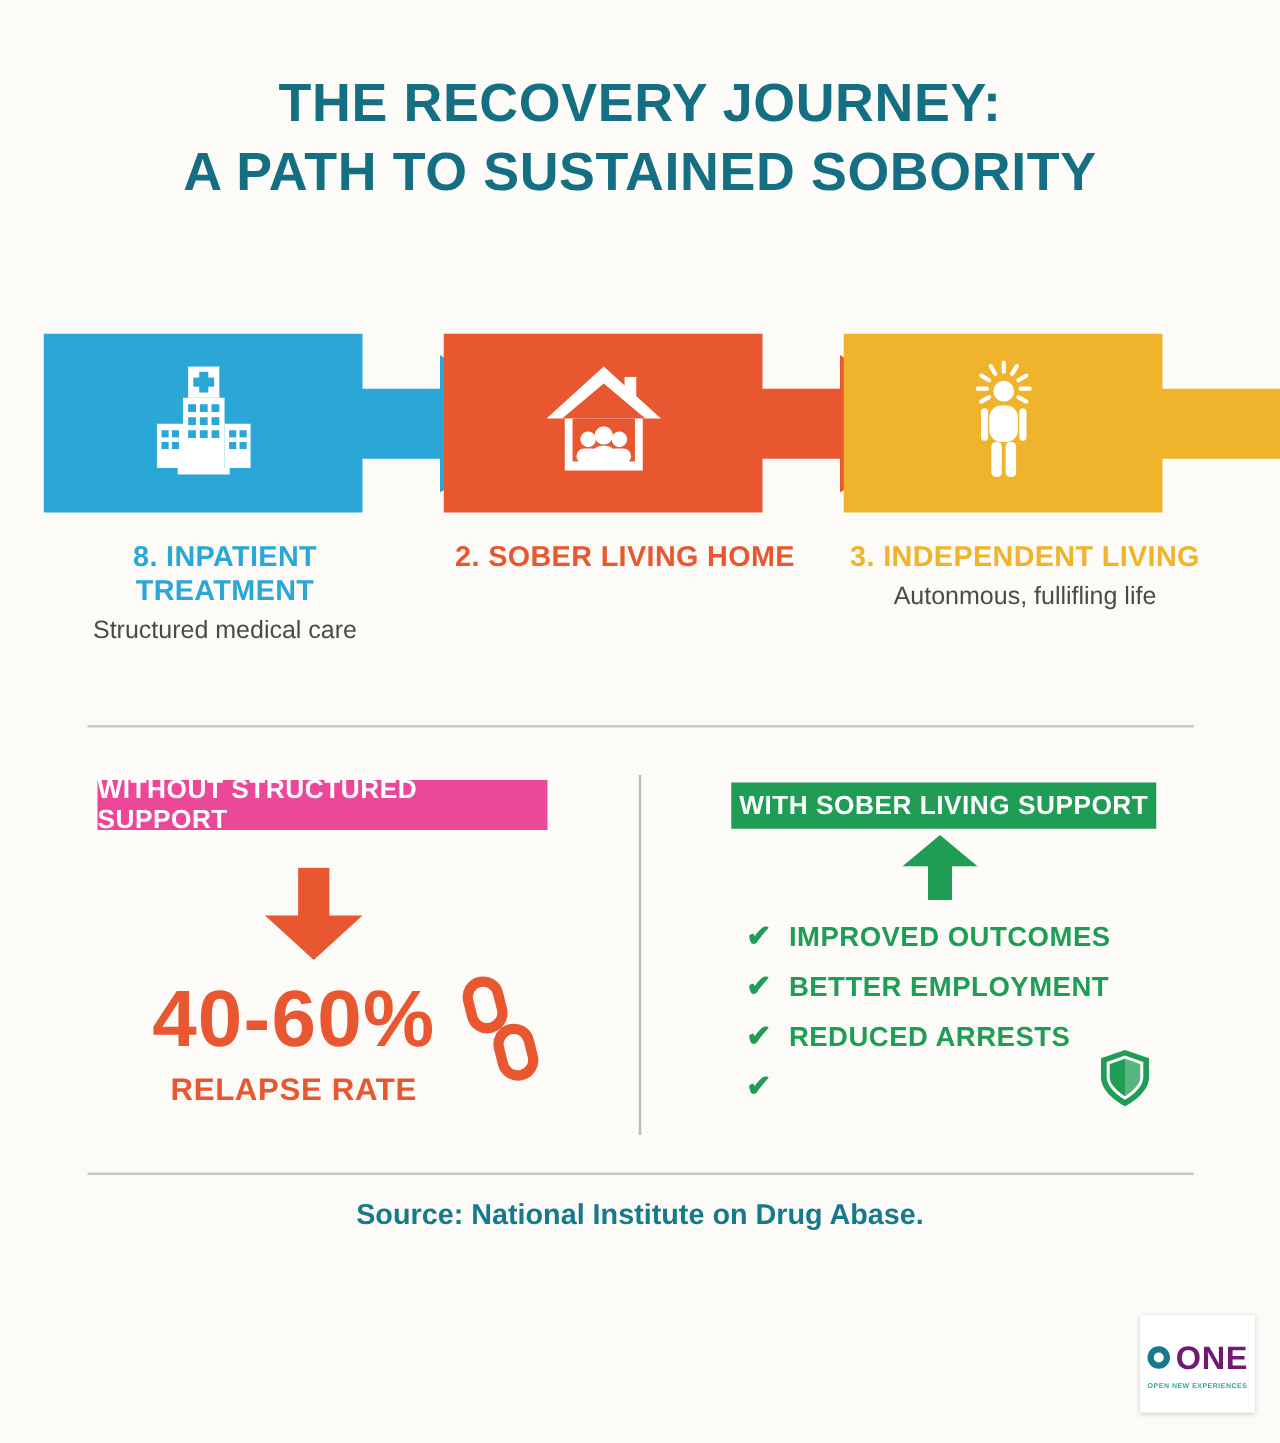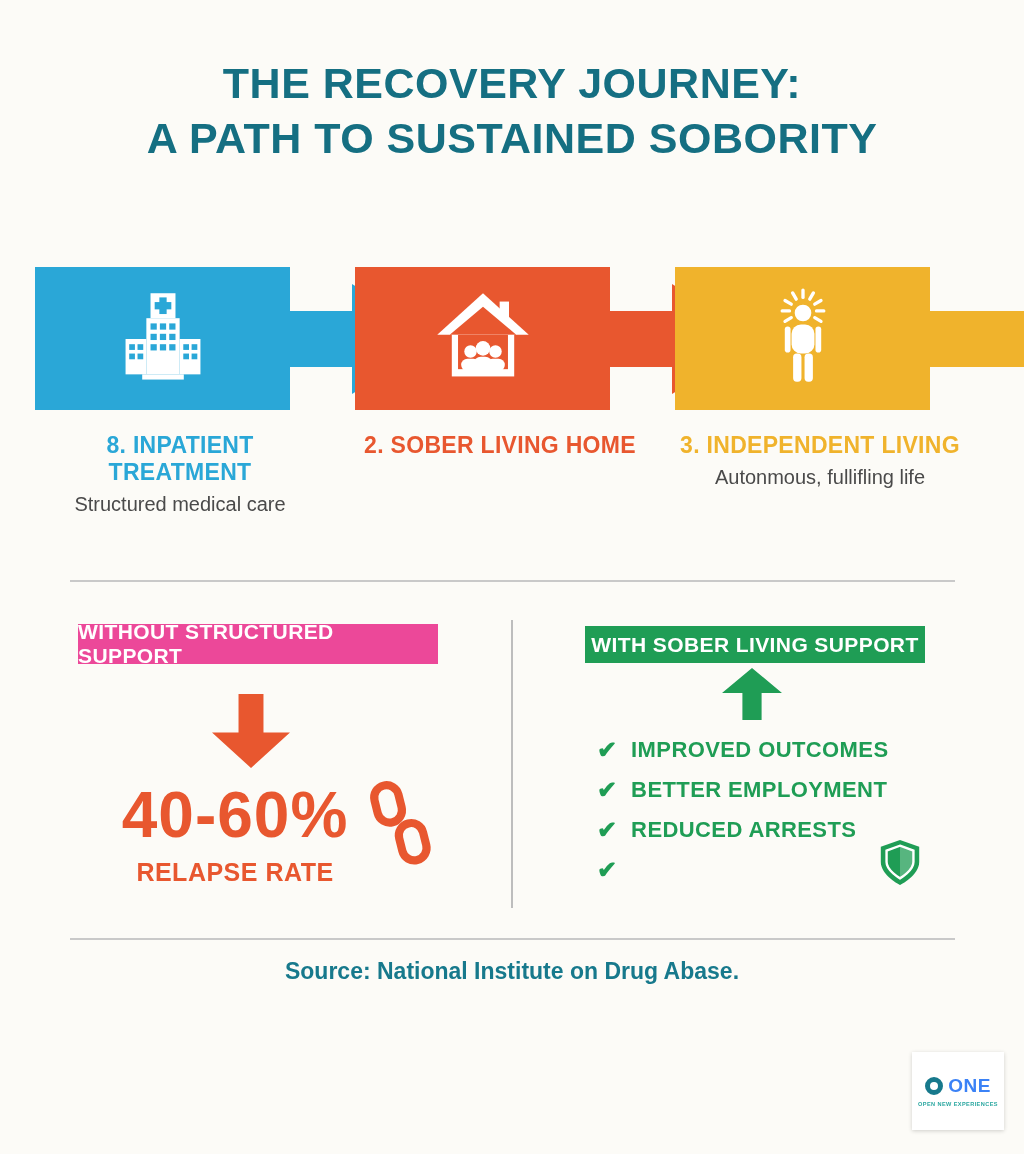--- a/index.html
+++ b/index.html
@@ -67,21 +67,21 @@
   
   .footer-text{position:absolute;right:138px;top:1066px;text-align:center;}
   .brand{font-size:24px;font-weight:700;color:#1d1d1d;}
   .website{font-size:19px;color:#919191;margin-top:3px;}
   .logo-card{position:absolute;right:20px;top:1052px;width:92px;height:78px;background:#ffffff;
              box-shadow:0 1px 4px rgba(0,0,0,.18);display:flex;flex-direction:column;
              align-items:center;justify-content:center;}
   .logo-row{display:flex;align-items:center;gap:5px;}
   .logo-ring{width:17px;height:17px;border:5px solid #17798c;border-radius:50%;box-sizing:border-box;
              width:18px;height:18px;}
-  .logo-one{font-size:19px;font-weight:800;color:#3b82f6;letter-spacing:.5px;}
+  .logo-one{font-size:26px;font-weight:800;color:#701a75;letter-spacing:.5px;}
   .logo-tagline{font-size:5.6px;color:#2aa7a0;font-weight:700;letter-spacing:.4px;margin-top:4px;}
 </style>
 </head>
 <body>
 
 <div class="canvas">
 
   <div class="title">
     <div>THE RECOVERY JOURNEY:</div>
     <div>A PATH TO SUSTAINED SOBORITY</div>

